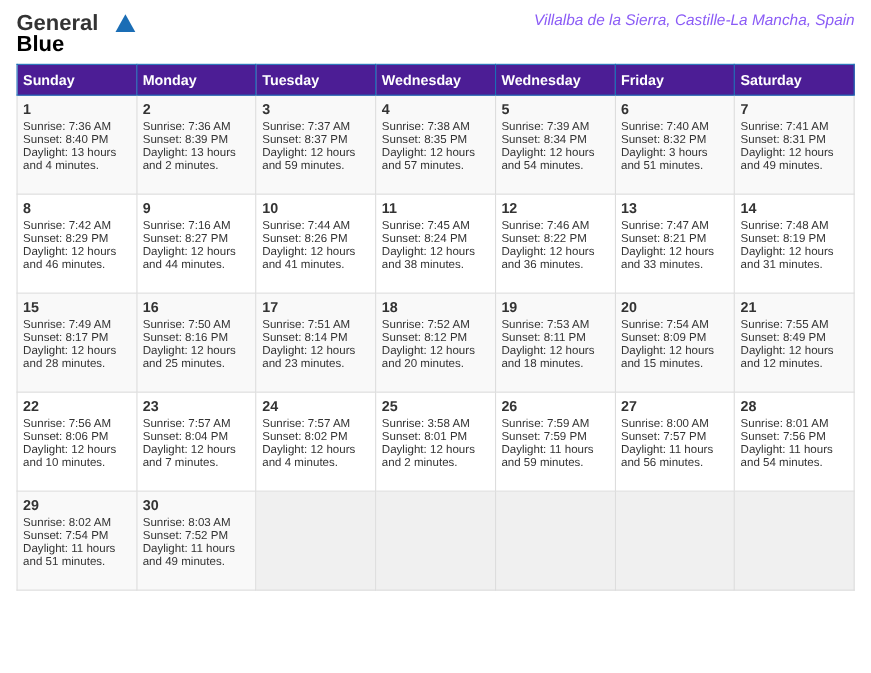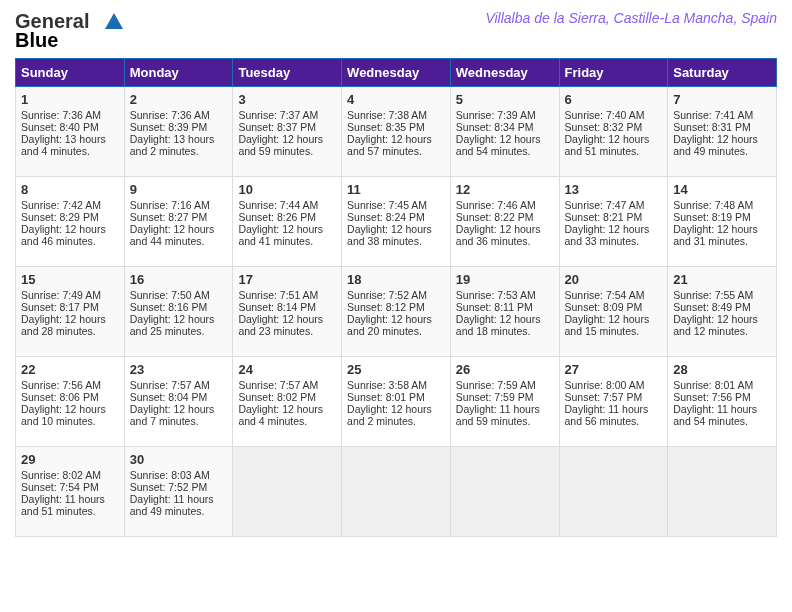--- a/index.html
+++ b/index.html
@@ -100,21 +100,21 @@
       <th>Saturday</th>
     </tr>
   </thead>
   <tbody id="calendar-body">
   <tr>
         <td><span class="day-num">1</span><span>Sunrise: 7:36 AM</span><br><span>Sunset: 8:40 PM</span><br><span>Daylight: 13 hours and 4 minutes.</span></td>
         <td><span class="day-num">2</span><span>Sunrise: 7:36 AM</span><br><span>Sunset: 8:39 PM</span><br><span>Daylight: 13 hours and 2 minutes.</span></td>
         <td><span class="day-num">3</span><span>Sunrise: 7:37 AM</span><br><span>Sunset: 8:37 PM</span><br><span>Daylight: 12 hours and 59 minutes.</span></td>
         <td><span class="day-num">4</span><span>Sunrise: 7:38 AM</span><br><span>Sunset: 8:35 PM</span><br><span>Daylight: 12 hours and 57 minutes.</span></td>
         <td><span class="day-num">5</span><span>Sunrise: 7:39 AM</span><br><span>Sunset: 8:34 PM</span><br><span>Daylight: 12 hours and 54 minutes.</span></td>
-        <td><span class="day-num">6</span><span>Sunrise: 7:40 AM</span><br><span>Sunset: 8:32 PM</span><br><span>Daylight: 12 hours and 51 minutes.</span></td>
+        <td><span class="day-num">6</span><span>Sunrise: 7:40 AM</span><br><span>Sunset: 8:32 PM</span><br><span>Daylight: 3 hours and 51 minutes.</span></td>
         <td><span class="day-num">7</span><span>Sunrise: 7:41 AM</span><br><span>Sunset: 8:31 PM</span><br><span>Daylight: 12 hours and 49 minutes.</span></td>
       </tr>
       <tr>
         <td><span class="day-num">8</span><span>Sunrise: 7:42 AM</span><br><span>Sunset: 8:29 PM</span><br><span>Daylight: 12 hours and 46 minutes.</span></td>
         <td><span class="day-num">9</span><span>Sunrise: 7:16 AM</span><br><span>Sunset: 8:27 PM</span><br><span>Daylight: 12 hours and 44 minutes.</span></td>
         <td><span class="day-num">10</span><span>Sunrise: 7:44 AM</span><br><span>Sunset: 8:26 PM</span><br><span>Daylight: 12 hours and 41 minutes.</span></td>
         <td><span class="day-num">11</span><span>Sunrise: 7:45 AM</span><br><span>Sunset: 8:24 PM</span><br><span>Daylight: 12 hours and 38 minutes.</span></td>
         <td><span class="day-num">12</span><span>Sunrise: 7:46 AM</span><br><span>Sunset: 8:22 PM</span><br><span>Daylight: 12 hours and 36 minutes.</span></td>
         <td><span class="day-num">13</span><span>Sunrise: 7:47 AM</span><br><span>Sunset: 8:21 PM</span><br><span>Daylight: 12 hours and 33 minutes.</span></td>
         <td><span class="day-num">14</span><span>Sunrise: 7:48 AM</span><br><span>Sunset: 8:19 PM</span><br><span>Daylight: 12 hours and 31 minutes.</span></td>

